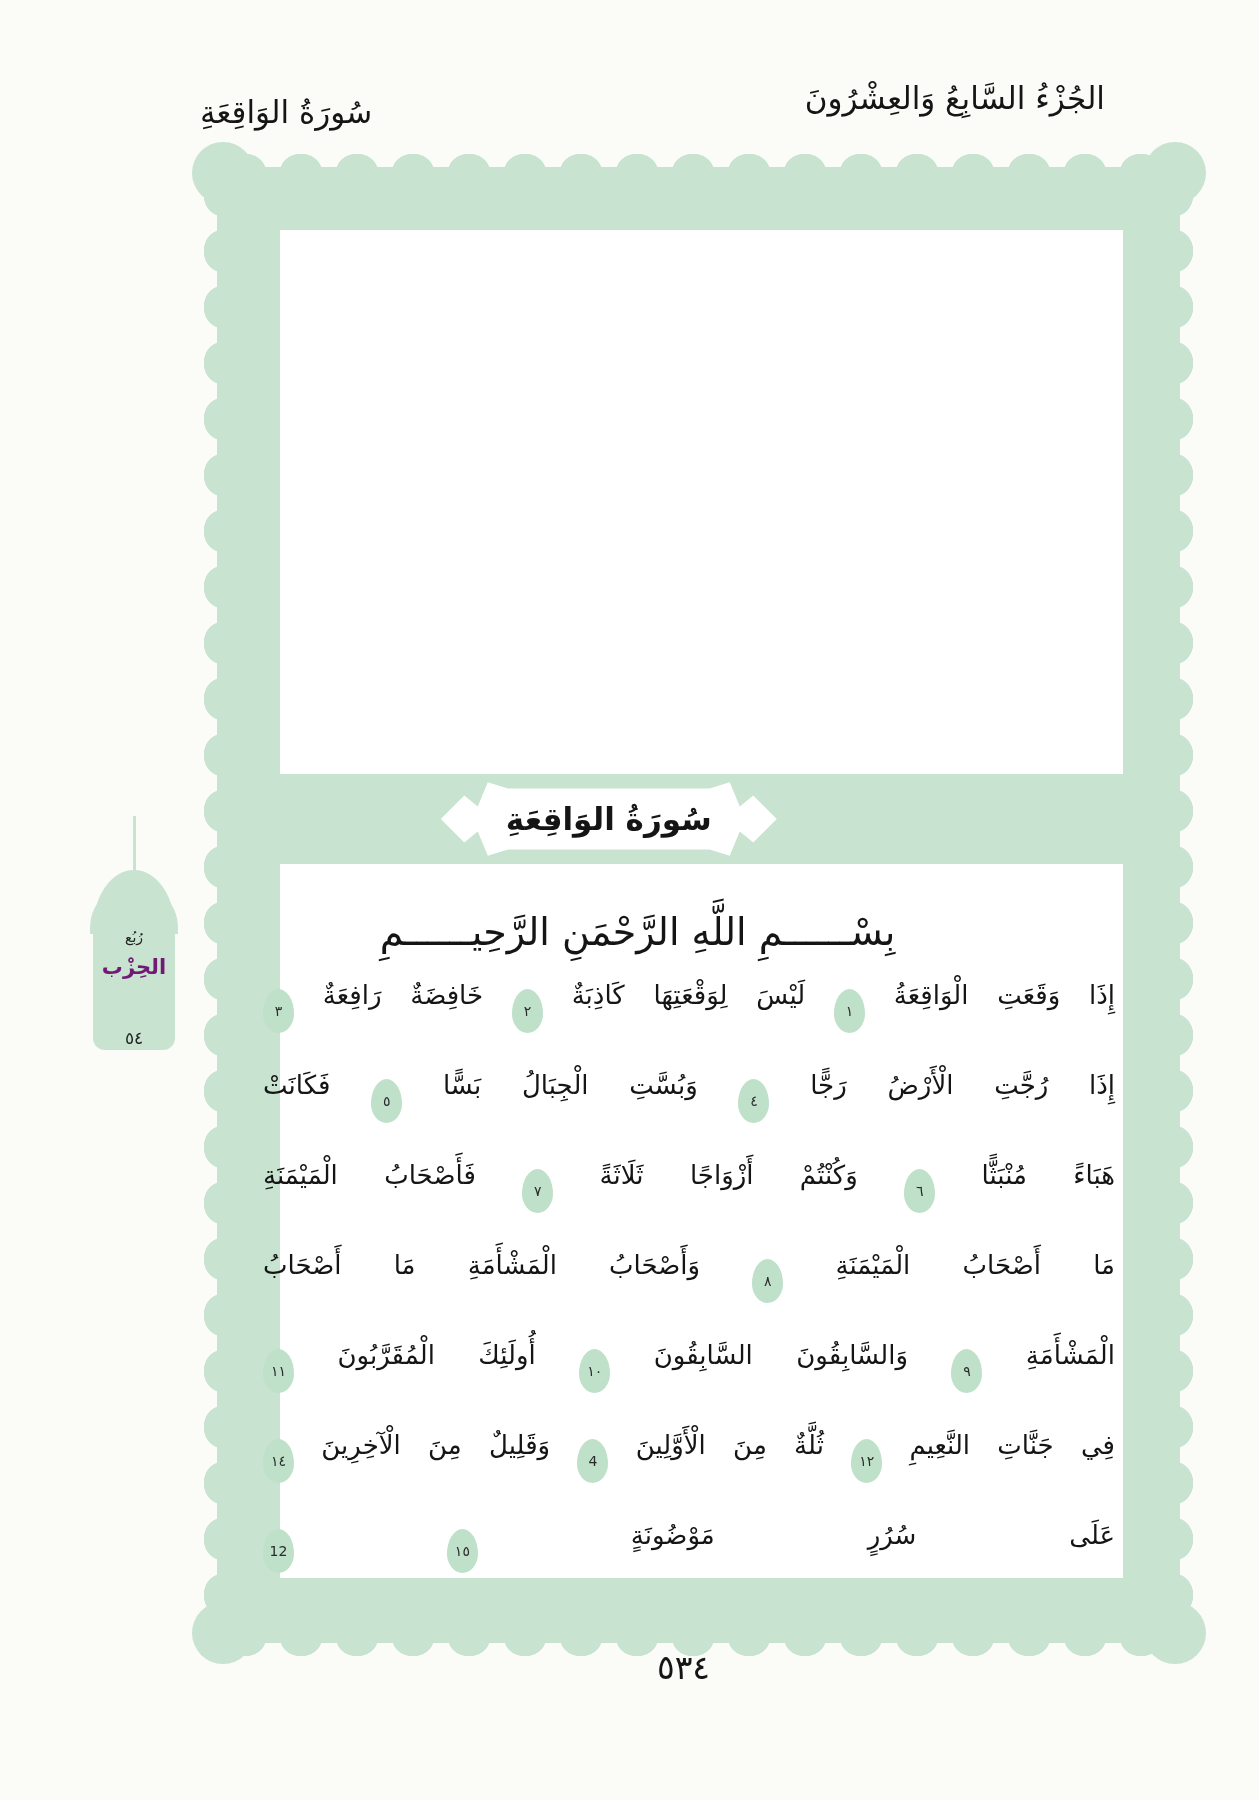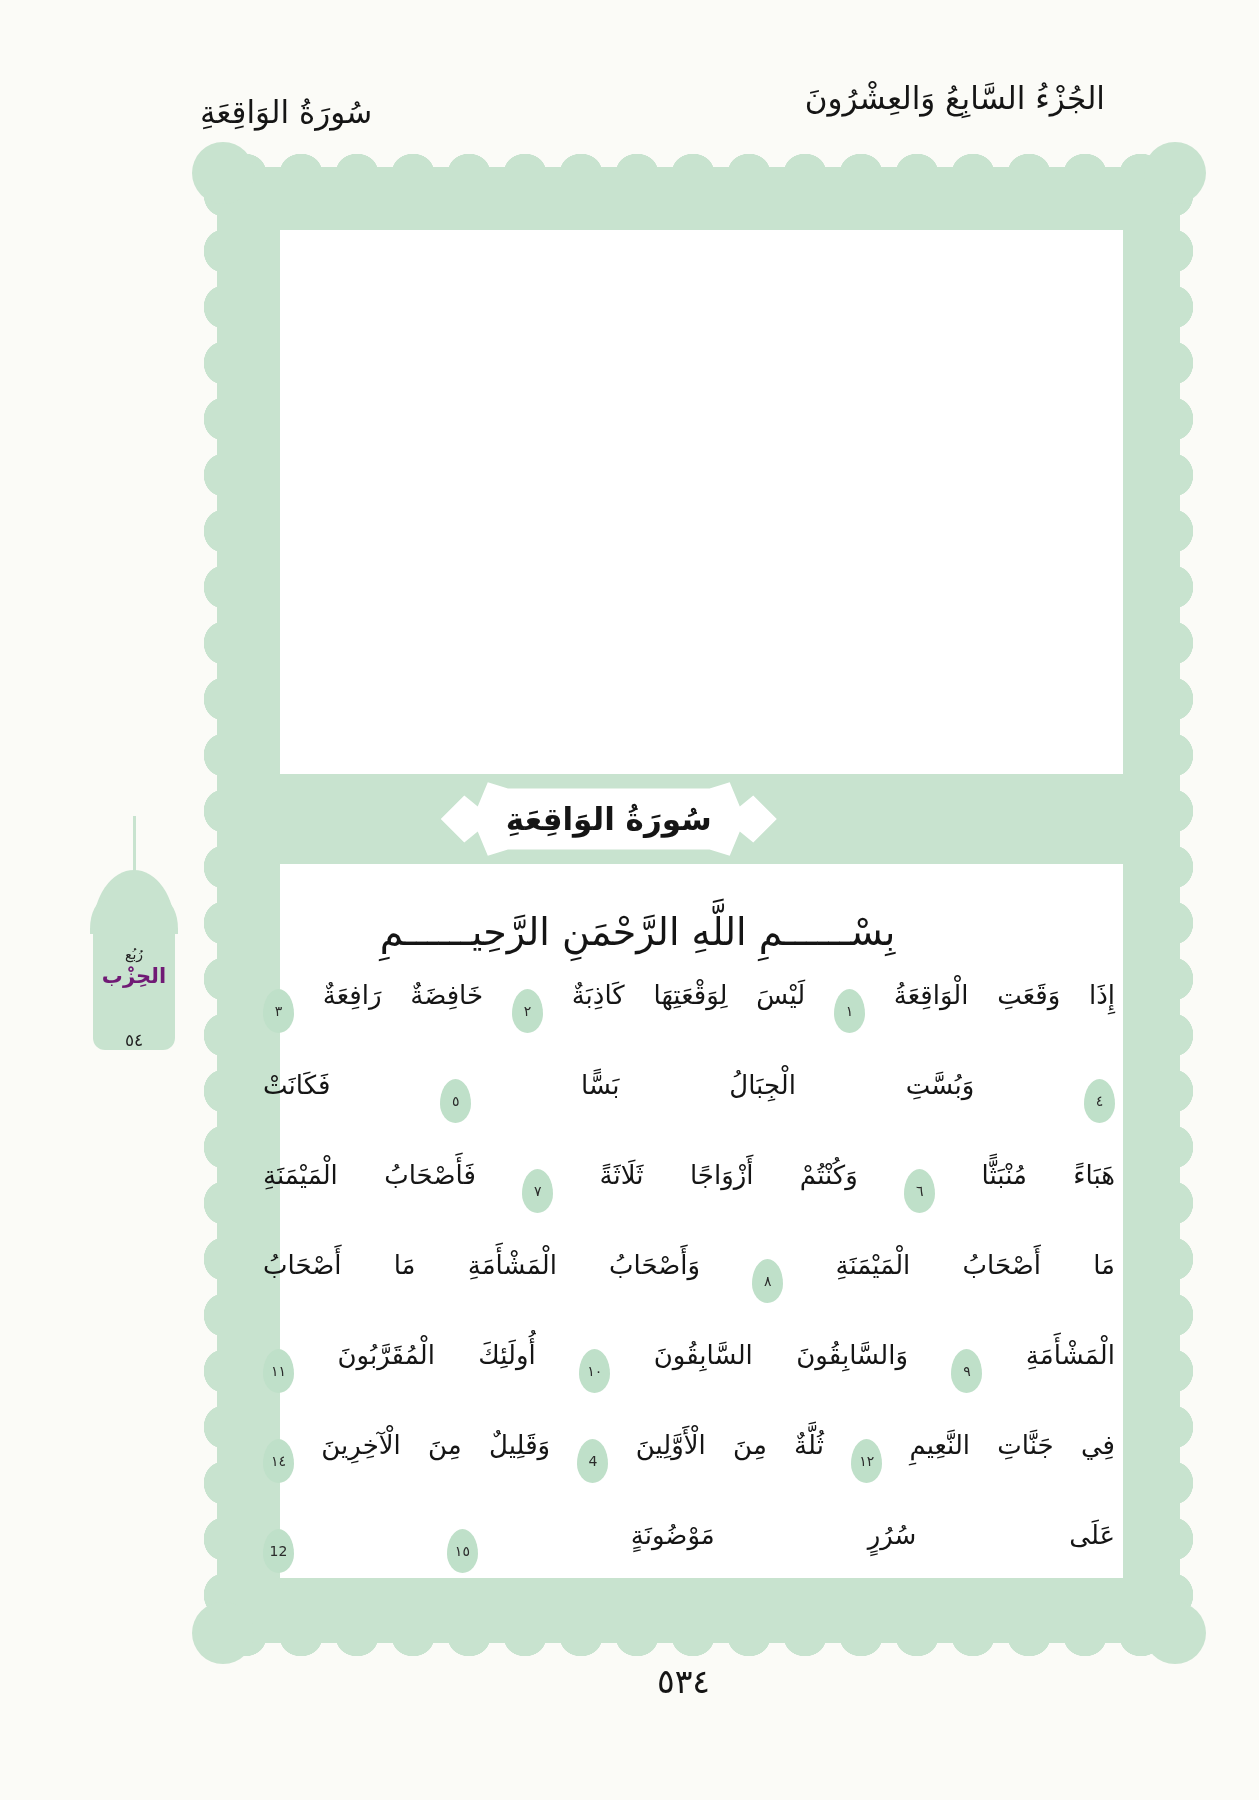--- a/index.html
+++ b/index.html
@@ -91,32 +91,31 @@
   .hizb .dome::before,.hizb .dome::after{
     content:"";position:absolute;bottom:0;width:30px;height:34px;border-radius:50% 50% 0 0/ 85% 85% 0 0;
     background:var(--frame-green);
   }
   .hizb .dome::before{left:-3px;}
   .hizb .dome::after{right:-3px;}
   .hizb .body{
     position:absolute;left:3px;top:112px;width:82px;height:122px;
     background:var(--frame-green);
     border-radius:4px 4px 12px 12px;
-    display:flex;flex-direction:column;align-items:center;justify-content:flex-end;gap:2px;
+    display:flex;flex-direction:column;align-items:center;justify-content:center;gap:9px;
     direction:rtl;
   }
   .hizb .rub{font-size:14px;line-height:1.1;color:#222;}
   .hizb .hzb{font-size:21px;line-height:1.15;font-weight:bold;color:#701a75;}
   .hizb .num{font-size:17px;line-height:1.1;color:#222;margin-top:41px;}
   
   .page-number{
     position:absolute;left:217px;top:1648px;width:963px;
     text-align:center;font-size:33px;direction:rtl;
     transform:translateX(-15px);
-    margin-top:14px;
   }
 </style>
 </head>
 <body>
 
 <div class="header-right">الجُزْءُ السَّابِعُ وَالعِشْرُونَ</div>
 <div class="header-left">سُورَةُ الوَاقِعَةِ</div>
 
 <div class="frame-band"></div>
 <div class="sc sc-top"></div>
@@ -140,21 +139,21 @@
 </div>
 
 <div class="verses">
     <div class="verse-line"><span>إِذَا وَقَعَتِ الْوَاقِعَةُ</span> <span class="vmark">
         <span class="vnum">١</span>
       </span> <span>لَيْسَ لِوَقْعَتِهَا كَاذِبَةٌ</span> <span class="vmark">
         <span class="vnum">٢</span>
       </span> <span>خَافِضَةٌ رَافِعَةٌ</span> <span class="vmark">
         <span class="vnum">٣</span>
       </span> </div>
-    <div class="verse-line"> <span class="vmark">
+    <div class="verse-line"><span>إِذَا رُجَّتِ الْأَرْضُ رَجًّا</span> <span class="vmark">
         <span class="vnum">٤</span>
       </span> <span>وَبُسَّتِ الْجِبَالُ بَسًّا</span> <span class="vmark">
         <span class="vnum">٥</span>
       </span> <span>فَكَانَتْ</span> </div>
     <div class="verse-line"><span>هَبَاءً مُنْبَثًّا</span> <span class="vmark">
         <span class="vnum">٦</span>
       </span> <span>وَكُنْتُمْ أَزْوَاجًا ثَلَاثَةً</span> <span class="vmark">
         <span class="vnum">٧</span>
       </span> <span>فَأَصْحَابُ الْمَيْمَنَةِ</span> </div>
     <div class="verse-line"><span>مَا أَصْحَابُ الْمَيْمَنَةِ</span> <span class="vmark">

